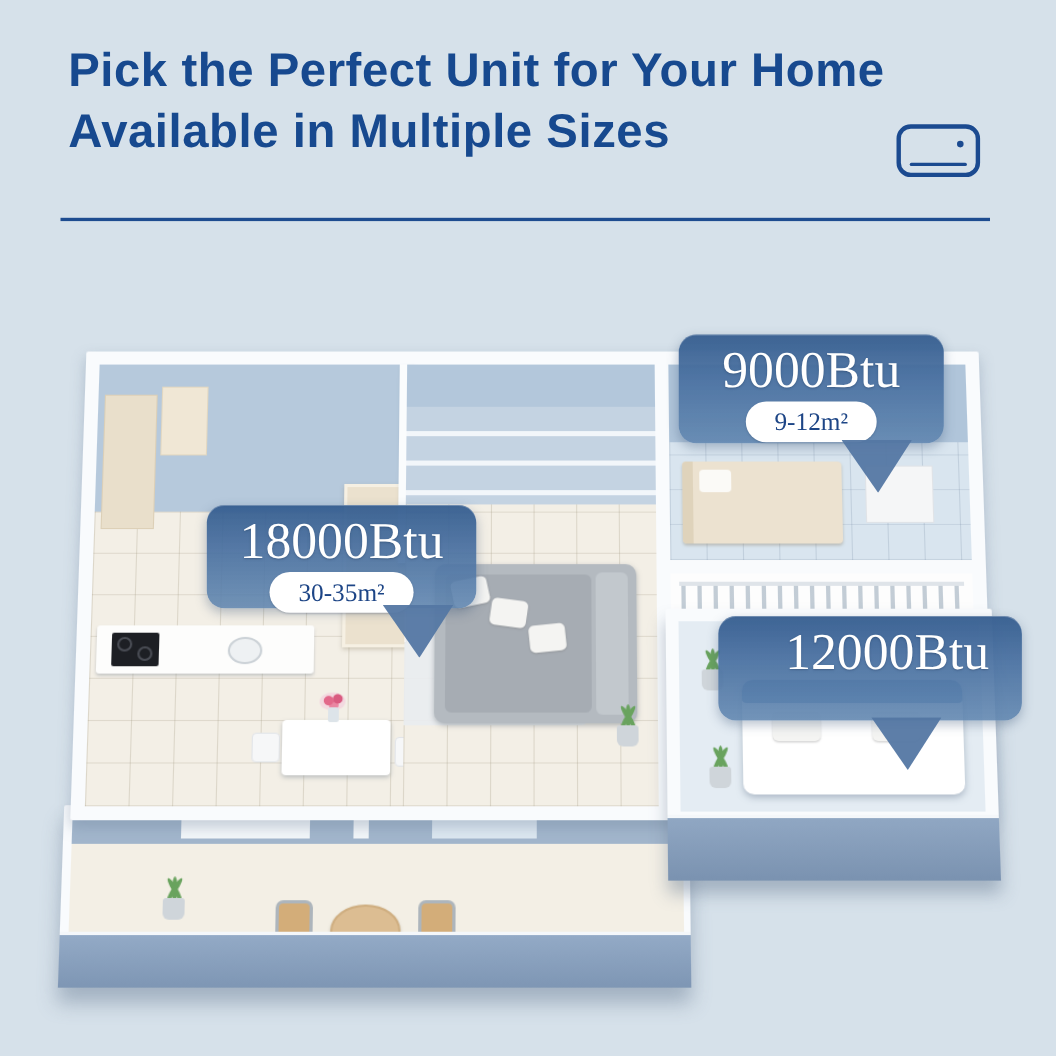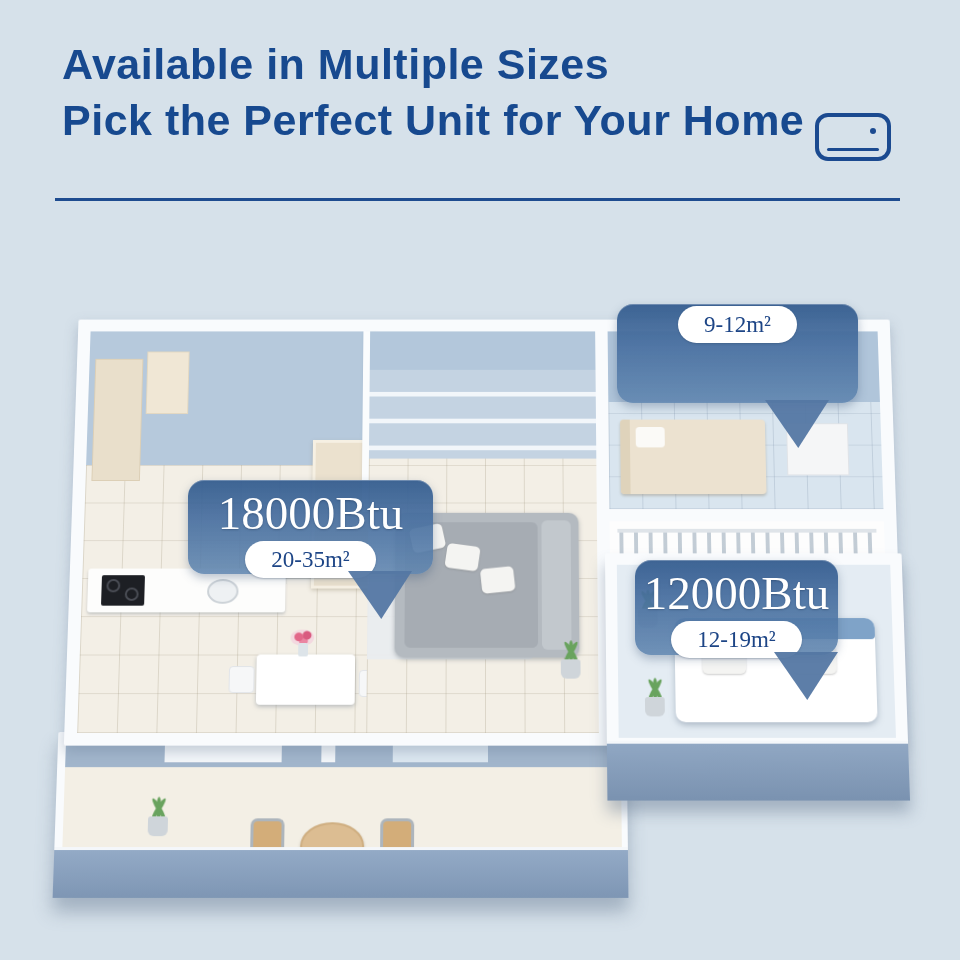--- a/index.html
+++ b/index.html
@@ -109,36 +109,36 @@
   .callout{position:absolute;z-index:20;border-radius:16px;text-align:center;
      background:linear-gradient(180deg, rgba(54,94,144,.96) 0%, rgba(74,113,161,.93) 45%, rgba(95,133,175,.88) 100%);
      box-shadow:0 4px 10px rgba(60,85,120,.35), inset 0 1px 0 rgba(255,255,255,.25);}
   .callout .btu{font-family:"Liberation Serif",serif;font-size:47px;line-height:52px;color:#ffffff;margin-top:7px;text-shadow:0 1px 2px rgba(20,40,70,.35);}
   .callout .pill{display:inline-block;margin-top:2px;padding:0 26px;background:#ffffff;border-radius:19px;
      font-family:"Liberation Serif",serif;font-size:23px;line-height:37px;color:#1d4586;box-shadow:0 1px 2px rgba(40,60,90,.3);}
   .pointer{position:absolute;width:64px;height:48px;background:rgba(84,119,163,.95);
      clip-path:polygon(0 0,100% 0,52% 100%);}
   .co-9000{left:617px;top:64px;width:241px;height:99px;}
   .co-9000 .pointer{left:148px;top:96px;}
-  .co-18000{left:188px;top:240px;width:245px;height:94px;}
+  .co-18000{left:188px;top:219px;width:245px;height:94px;}
   .co-18000 .pointer{left:160px;top:91px;}
-  .co-12000{left:635px;top:320px;width:203px;height:95px;}
+  .co-12000{left:653px;top:320px;width:245px;height:95px;padding-left:31px;}
   .co-12000 .pointer{left:139px;top:92px;}
 
   
   .watermark{position:absolute;left:202px;top:216px;z-index:30;font-size:30px;letter-spacing:1px;color:#6f6f6f;opacity:.5;white-space:nowrap;}
 </style>
 </head>
 <body>
 
 <div class="page">
 
   <div class="title">
+    <div>Pick the Perfect Unit for Your Home</div>
     <div>Available in Multiple Sizes</div>
-    <div>Pick the Perfect Unit for Your Home</div>
   </div>
   <div class="ac-icon">
     <span class="dot"></span>
     <span class="vent"></span>
   </div>
   <div class="divider"></div>
 
   <div class="scene">
     <div class="house">
 
@@ -241,28 +241,28 @@
               <span class="leaf l2"></span>
               <span class="leaf l3"></span>
               <span class="pot"></span>
           </div>
         </div>
         <div class="master-face"></div>
       </div>
     </div>
 
     <div class="callout co-9000">
+      <div class="btu">9000Btu</div>
       <div class="pill">9-12m²</div>
       <div class="pointer"></div>
     </div>
     <div class="callout co-18000">
       <div class="btu">18000Btu</div>
-      <div class="pill">20-35m²</div>
+      <div class="pill">30-35m²</div>
       <div class="pointer"></div>
     </div>
     <div class="callout co-12000">
       <div class="btu">12000Btu</div>
-      <div class="pill">12-19m²</div>
       <div class="pointer"></div>
     </div>
 
   </div>
 </div>
 
 </body></html>

